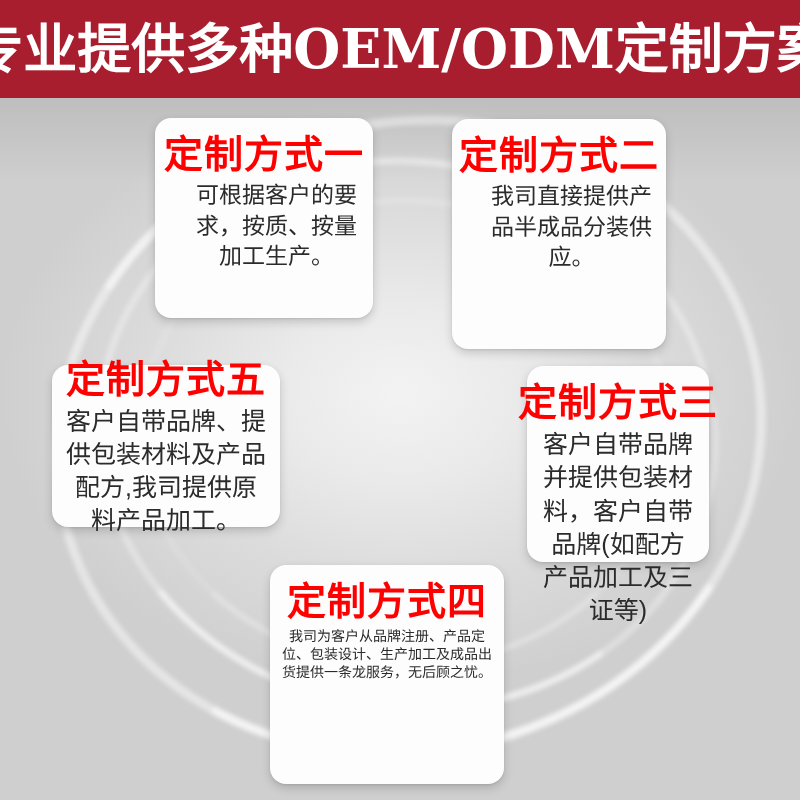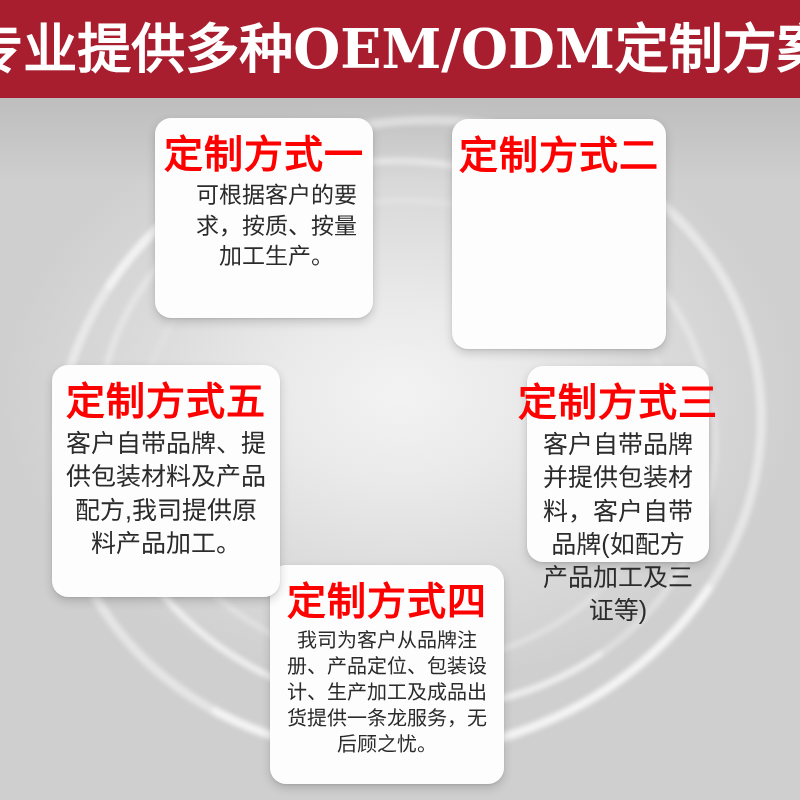--- a/index.html
+++ b/index.html
@@ -145,25 +145,25 @@
     margin: 0;
     text-align: center;
     word-break: break-all;
   }
 
   
   #card-1 { left: 155px; top: 118px;  width: 218px; height: 200px; }
   #card-2 { left: 452px; top: 119px;  width: 214px; height: 230px; }
   #card-3 { left: 527px; top: 366px;  width: 182px; height: 196px; }
   #card-4 { left: 270px; top: 565px;  width: 234px; height: 219px; }
-  #card-5 { left: 52px;  top: 365px;  width: 228px; height: 232px; }
+  #card-5 { left: 52px;  top: 365px;  width: 228px; height: 162px; justify-content: center; }
 
   #card-1 .card-body, #card-2 .card-body { font-size: 23px; margin-left: 25px; }
   #card-3 .card-body, #card-5 .card-body { font-size: 25px; }
-  #card-4 .card-body { font-size: 20px; line-height: 1.3; }
+  #card-4 .card-body { font-size: 14px; line-height: 1.3; }
 </style>
 </head>
 <body>
 
 <div id="stage">
 
   <div class="bg">
     <div class="ring ring-outer"></div>
     <div class="ring ring-mid"></div>
     <div class="ring ring-inner"></div>
@@ -173,20 +173,21 @@
     <div class="banner-title">专业提供多种OEM/ODM定制方案</div>
   </div>
 
   <div class="card" id="card-1">
     <div class="card-title">定制方式一</div>
     <div class="card-body">可根据客户的要求，按质、按量加工生产。</div>
   </div>
 
   <div class="card" id="card-2">
     <div class="card-title">定制方式二</div>
+    <div class="card-body">我司直接提供产品半成品分装供应。</div>
   </div>
 
   <div class="card" id="card-3">
     <div class="card-title">定制方式三</div>
     <div class="card-body">客户自带品牌并提供包装材料，客户自带品牌(如配方产品加工及三证等)</div>
   </div>
 
   <div class="card" id="card-4">
     <div class="card-title">定制方式四</div>
     <div class="card-body">我司为客户从品牌注册、产品定位、包装设计、生产加工及成品出货提供一条龙服务，无后顾之忧。</div>

